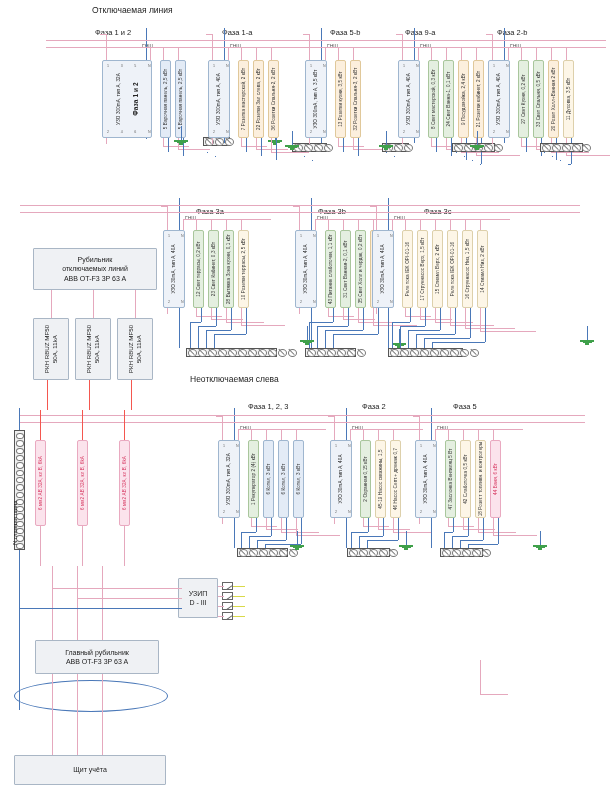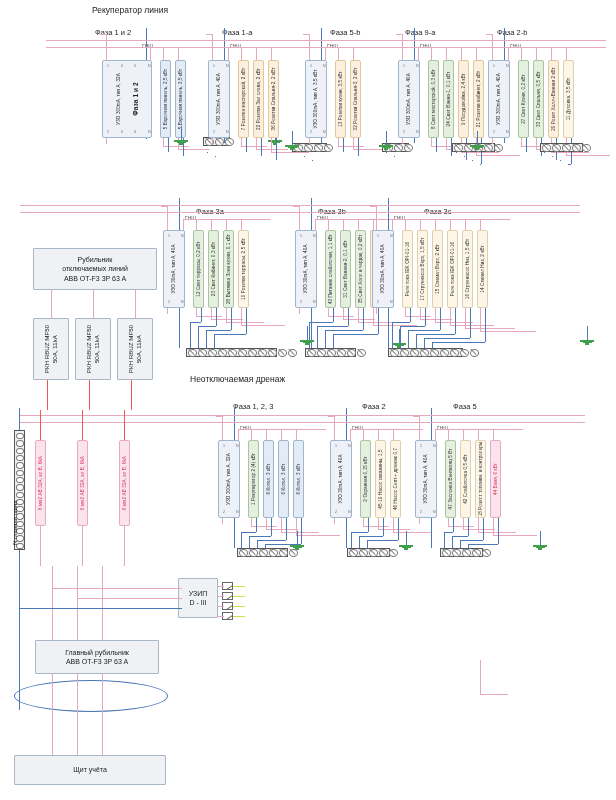--- a/index.html
+++ b/index.html
@@ -70,22 +70,22 @@
 
   .spd-arr{position:absolute;width:11px;height:8px;border:1px solid #666;
         background:#fff;box-sizing:border-box;overflow:hidden;}
   .spd-arr:after{content:"";position:absolute;left:-1px;top:3.5px;width:15px;height:1px;
         background:#666;transform:rotate(-35deg);}
 </style>
 </head>
 <body>
 
 <div id="canvas">
-    <div class="sect-title" style="left: 92px; top: 5px;">Рекуператор линия</div>
-    <div class="sect-title" style="left: 190px; top: 374px;">Неотключаемая дренаж</div>
+    <div class="sect-title" style="left: 92px; top: 5px;">Отключаемая линия</div>
+    <div class="sect-title" style="left: 190px; top: 374px;">Неотключаемая слева</div>
     <div class="grp-title" style="left: 95px; top: 28px;">Фаза 1 и 2</div>
     <div class="pnsh" style="left: 142px; top: 43px;">ГНШ</div>
     <div class="mod rcd" style="left: 102px; top: 60px; width: 50px; height: 78px;">
       <div class="lbl" style="left: 34%;">УЗО 300mA, тип А, 32А</div>
       <div class="lbl" style="left: 68%; font-size: 6.5px; font-weight: bold;">Фаза 1 и 2</div>
       <div class="pin" style="left: 4px; top: 3px;">1</div>
       <div class="pin" style="left: 17.6667px; top: 3px;">3</div>
       <div class="pin" style="left: 31.3333px; top: 3px;">5</div>
       <div class="pin" style="left: 45px; top: 3px;">N</div>
       <div class="pin" style="left: 4px; bottom: 3px;">2</div>
@@ -584,21 +584,21 @@
       <i></i>
       <i></i>
       <i></i>
     </div>
     <div class="earth" style="left: 580px; top: 340px; width: 14px;">
       <span class="e1"></span>
       <span class="e2"></span>
       <span class="e3"></span>
     </div>
     <div class="w wb v" style="left: 586.5px; top: 326px; width: 1px; height: 14px;"></div>
-    <div class="grp-title" style="left: 233px; top: 402px;">Фаза 1, 2, 3</div>
+    <div class="grp-title" style="left: 248px; top: 402px;">Фаза 1, 2, 3</div>
     <div class="pnsh" style="left: 240px; top: 425px;">ГНШ</div>
     <div class="mod rcd" style="left: 218px; top: 440px; width: 22px; height: 78px;">
       <div class="lbl" style="left: 50%;">УЗО 300mA, тип А, 32А</div>
       <div class="pin" style="left: 4px; top: 3px;">1</div>
       <div class="pin" style="left: 17px; top: 3px;">N</div>
       <div class="pin" style="left: 4px; bottom: 3px;">2</div>
       <div class="pin" style="left: 17px; bottom: 3px;">N</div>
     </div>
     <div class="mod bk-green" style="left: 248px; top: 440px; width: 11px; height: 78px;">
       <div class="lbl">1 Рекуператор 2 (4) кВт</div>

